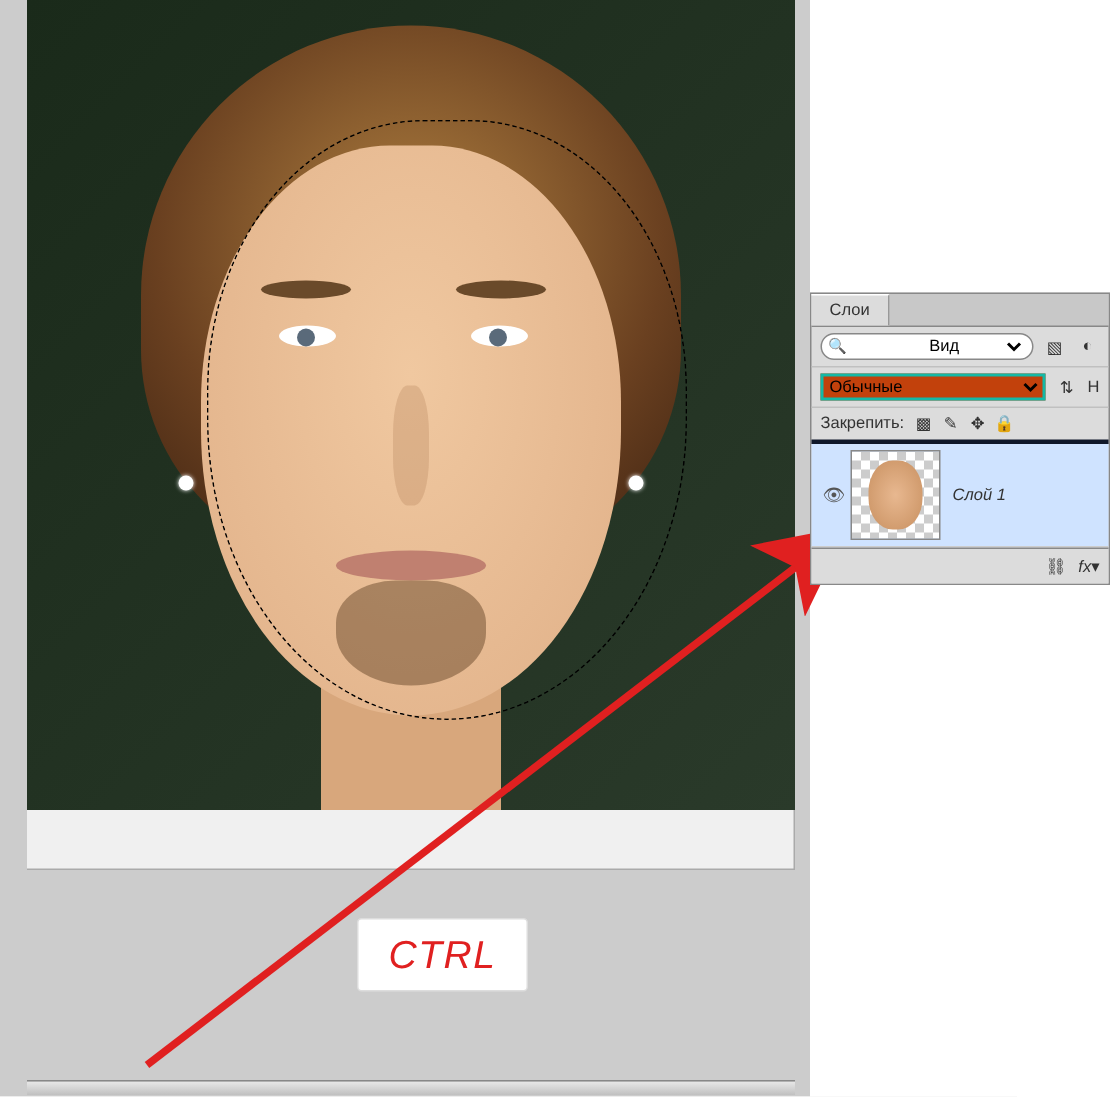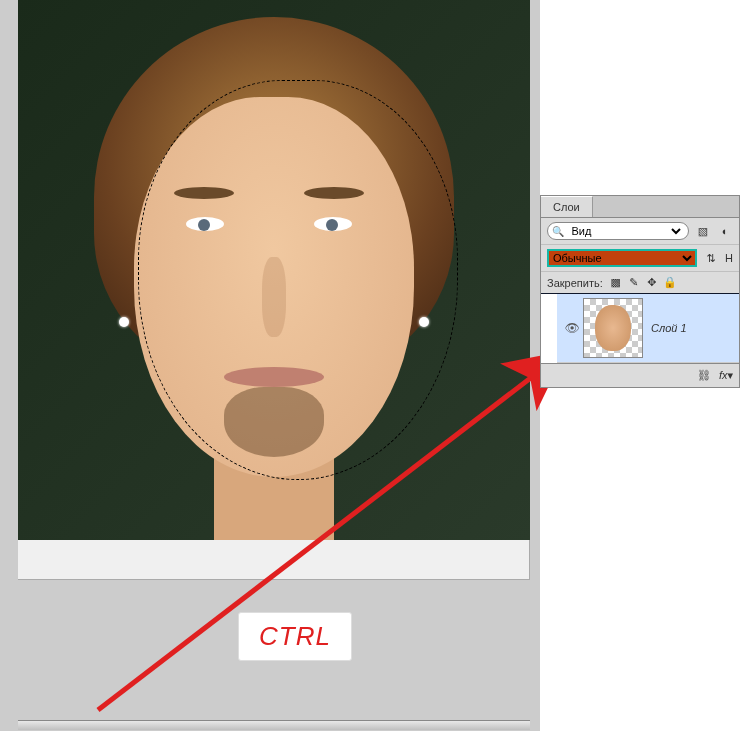--- a/index.html
+++ b/index.html
@@ -97,28 +97,28 @@
     background:#dcdcdc;
     border:1px solid #888;
     font-size:11px;
     color:#333;
   }
   .panel-tabs{display:flex;background:#c8c8c8;border-bottom:1px solid #888;}
   .panel-tab{padding:4px 12px;background:#dcdcdc;border-right:1px solid #999;border-top:1px solid #fff;}
   .panel-row{display:flex;align-items:center;padding:4px 6px;gap:6px;border-bottom:1px solid #c0c0c0;}
   .search-box{display:flex;align-items:center;background:#fff;border:1px solid #888;border-radius:10px;padding:1px 4px;flex:1;}
   .search-icon{font-size:10px;margin-right:3px;}
-  .search-select{border:none;background:transparent;font-size:11px;flex:1;outline:none;}
+  .search-select{border:none;background:transparent;font-size:11px;flex:1;outline:none;margin-left:48px;}
   .icon-btn{width:16px;height:16px;display:flex;align-items:center;justify-content:center;cursor:pointer;}
   .blend-select{flex:1;background:#c2410c;border:2px solid #14b8a6;font-size:11px;height:18px;}
-  .lock-row{display:flex;align-items:flex-end;gap:6px;padding:4px 6px;border-bottom:1px solid #0f172a;}
+  .lock-row{display:flex;align-items:flex-start;gap:6px;padding:4px 6px;border-bottom:3px solid #0f172a;}
   .lock-icons{display:flex;gap:4px;align-items:center;}
   .lock-icons span{width:14px;text-align:center;}
   .layers-list{background:#fff;}
-  .layer{display:flex;align-items:center;border-bottom:1px solid #ccc;padding:4px;margin-left:16px;}
+  .layer{display:flex;align-items:center;border-bottom:1px solid #ccc;padding:4px;}
   .layer.selected{background:#cfe3ff;}
   .vis-col{width:22px;display:flex;align-items:center;justify-content:center;}
   .eye-icon::before{content:"\1F441";font-size:12px;color:#555;}
   .thumb{width:60px;height:60px;border:1px solid #888;background:#fff;position:relative;overflow:hidden;margin-right:8px;}
   .thumb-trans{background:repeating-conic-gradient(#ccc 0 25%,#fff 0 50%) 0 0/12px 12px;}
   .thumb-face{position:absolute;left:50%;top:50%;transform:translate(-50%,-50%);width:36px;height:46px;border-radius:45%;}
   .thumb-face.m{background:radial-gradient(ellipse,#e8b890,#c89060);}
   .thumb-bg2{position:absolute;inset:0;background:linear-gradient(135deg,#203020,#304030);}
   .thumb-face.f{background:radial-gradient(ellipse,#f0d0b0,#d8a880);}
   .thumb-hair{position:absolute;left:4px;top:2px;width:52px;height:40px;border-radius:50% 50% 30% 30%;}

